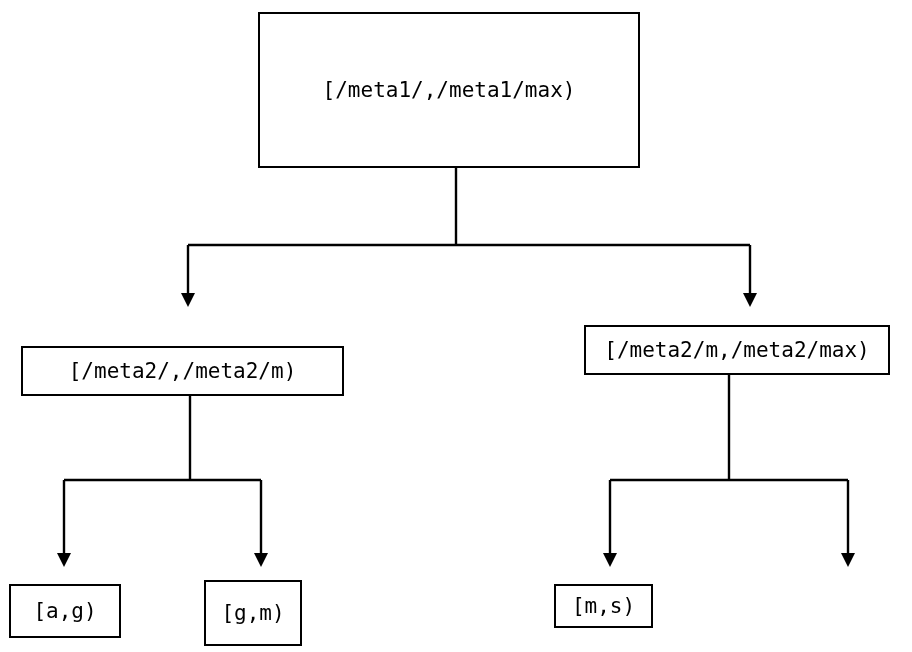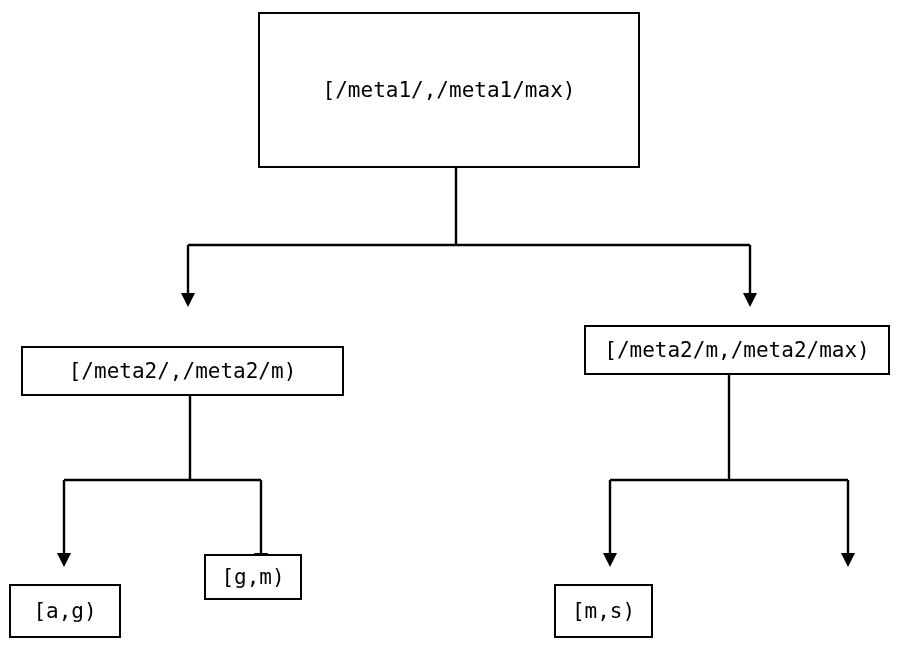--- a/index.html
+++ b/index.html
@@ -62,30 +62,30 @@
   
   #node-leaf-0 {
     left: 9px;
     top: 584px;
     width: 112px;
     height: 54px;
     font-size: 21px;
   }
   #node-leaf-1 {
     left: 204px;
-    top: 554px;
+    top: 580px;
     width: 98px;
-    height: 46px;
+    height: 66px;
     font-size: 21px;
   }
   #node-leaf-2 {
     left: 554px;
     top: 584px;
     width: 99px;
-    height: 54px;
+    height: 44px;
     font-size: 21px;
     justify-content: center;
   }
   #node-leaf-3 {
     left: 778px;
     top: 584px;
     width: 124px;
     height: 54px;
     font-size: 21px;
   }

